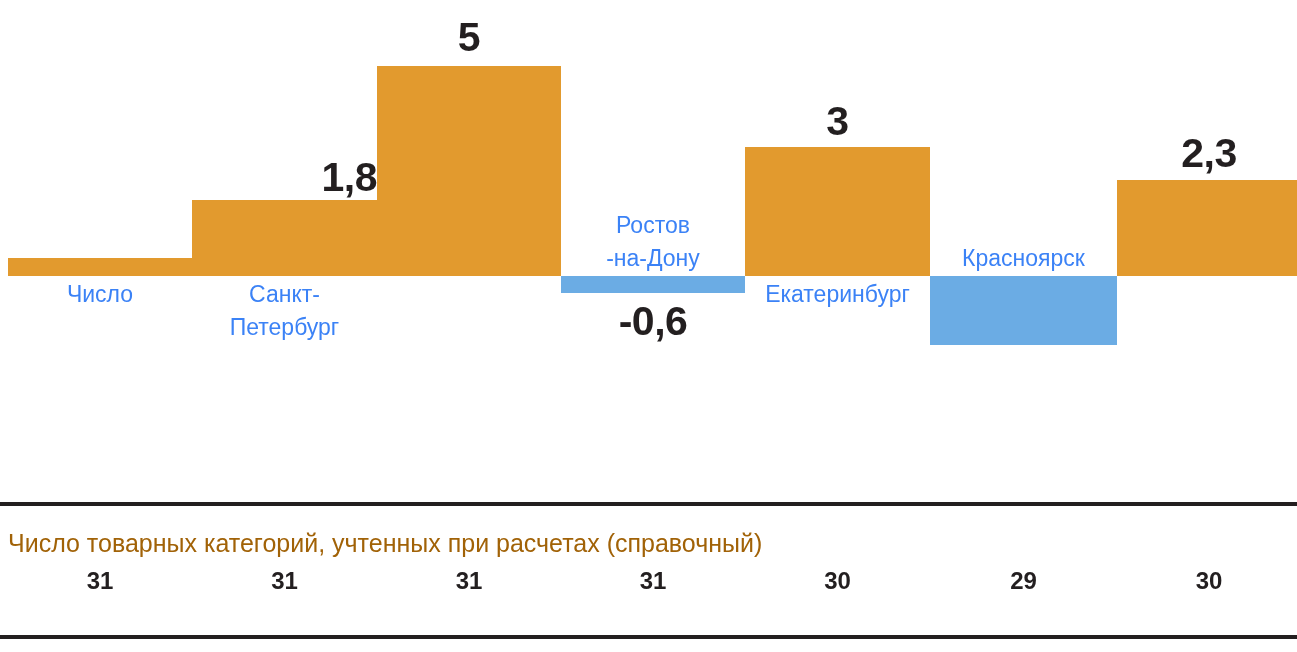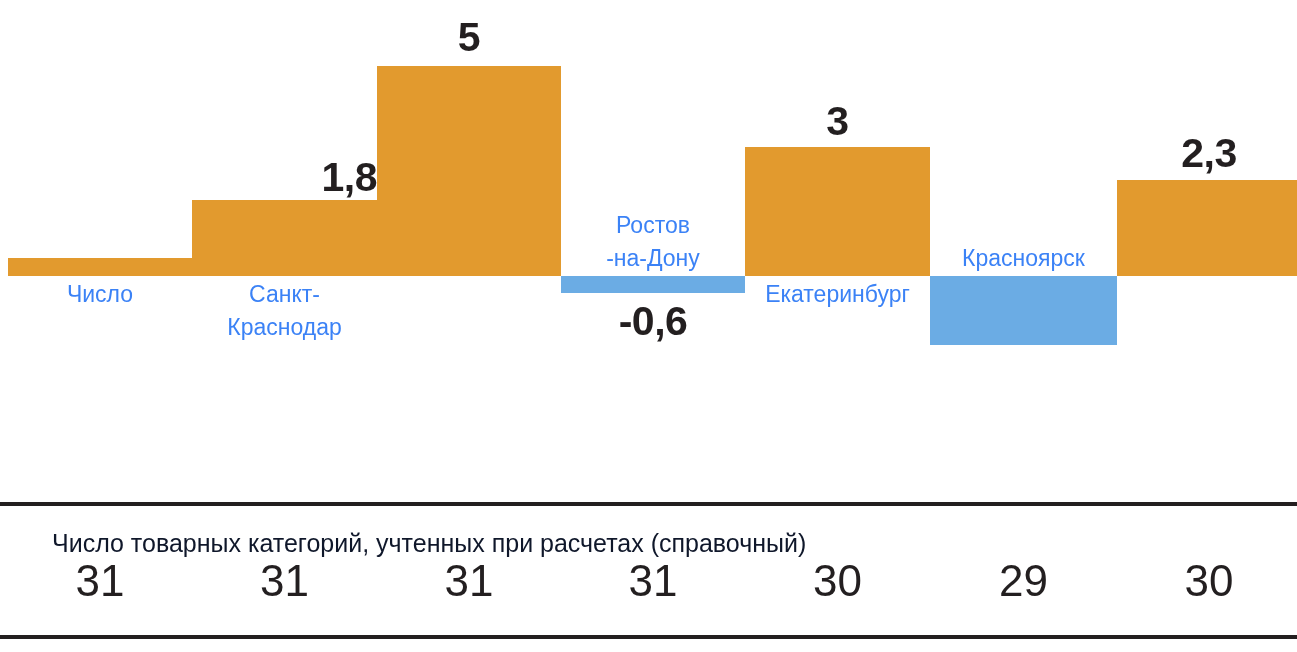--- a/index.html
+++ b/index.html
@@ -78,31 +78,30 @@
   }
   #rule-top { top: 2px; }
   #rule-bottom { top: 135px; }
 
   #footnote-title {
     position: absolute;
     left: 8px;
     top: 28px;
     font-size: 25px;
     line-height: 30px;
-    color: #0f172a;
+    color: #a16207;
     white-space: nowrap;
-    margin-left: 44px;
   }
 
   .count-cell {
     position: absolute;
     top: 62px;
     text-align: center;
-    font-weight: normal;
-    font-size: 44px;
+    font-weight: bold;
+    font-size: 24px;
     line-height: 38px;
     color: #231f20;
   }
 </style>
 </head>
 <body>
 
 <div id="chart-area">
 
   <div class="bar-col" style="left:8px; width:184px;">
@@ -110,21 +109,21 @@
     <div class="city-label above" style="top:278px;">
       <div>Число</div>
     </div>
   </div>
 
   <div class="bar-col" style="left:192px; width:185px;">
     <div class="bar pos" style="top:200px; height:76px;"></div>
     <div class="value-label" style="top:154px;text-align:right;">1,8</div>
     <div class="city-label above" style="top:278px;text-align:center;">
       <div>Санкт-</div>
-      <div>Краснодар</div>
+      <div>Петербург</div>
     </div>
   </div>
 
   <div class="bar-col" style="left:377px; width:184px;">
     <div class="bar pos" style="top:66px; height:210px;"></div>
     <div class="value-label" style="top:14px;">5</div>
   </div>
 
   <div class="bar-col" style="left:561px; width:184px;">
     <div class="bar neg" style="top:276px; height:17px;"></div>

